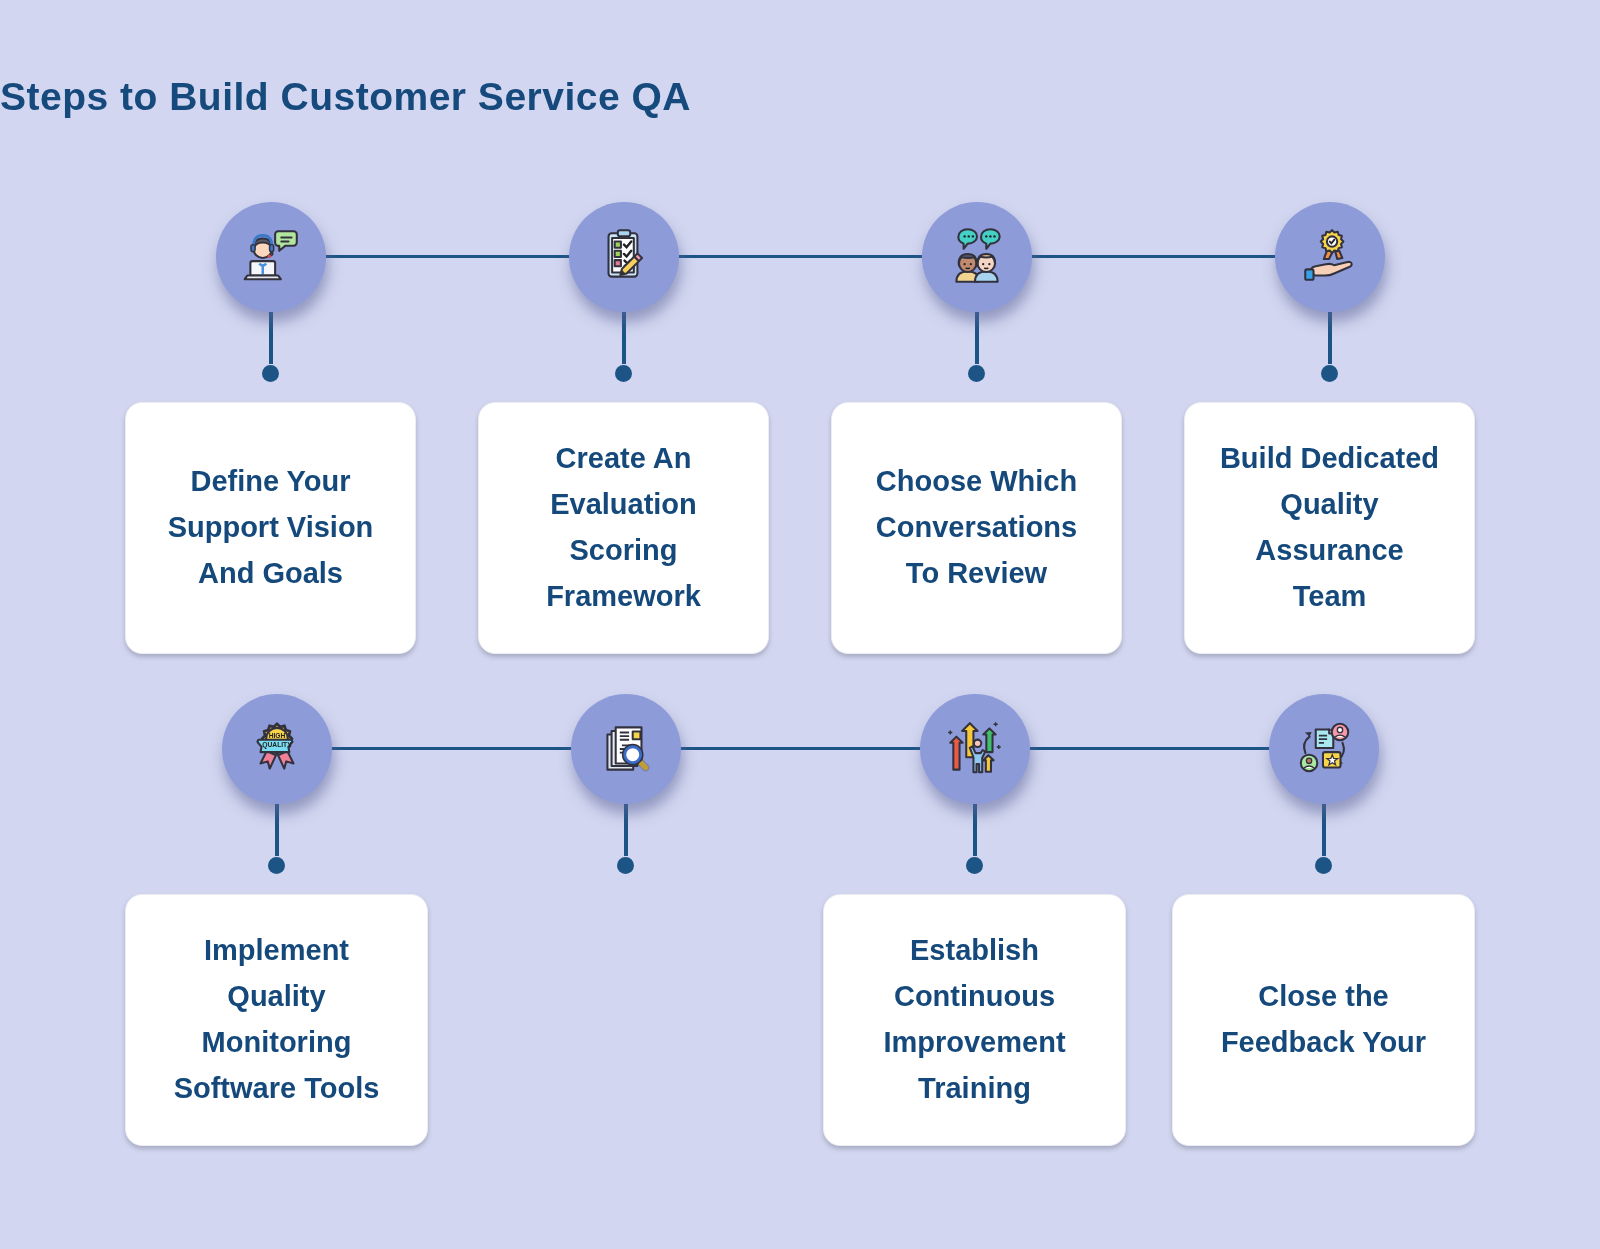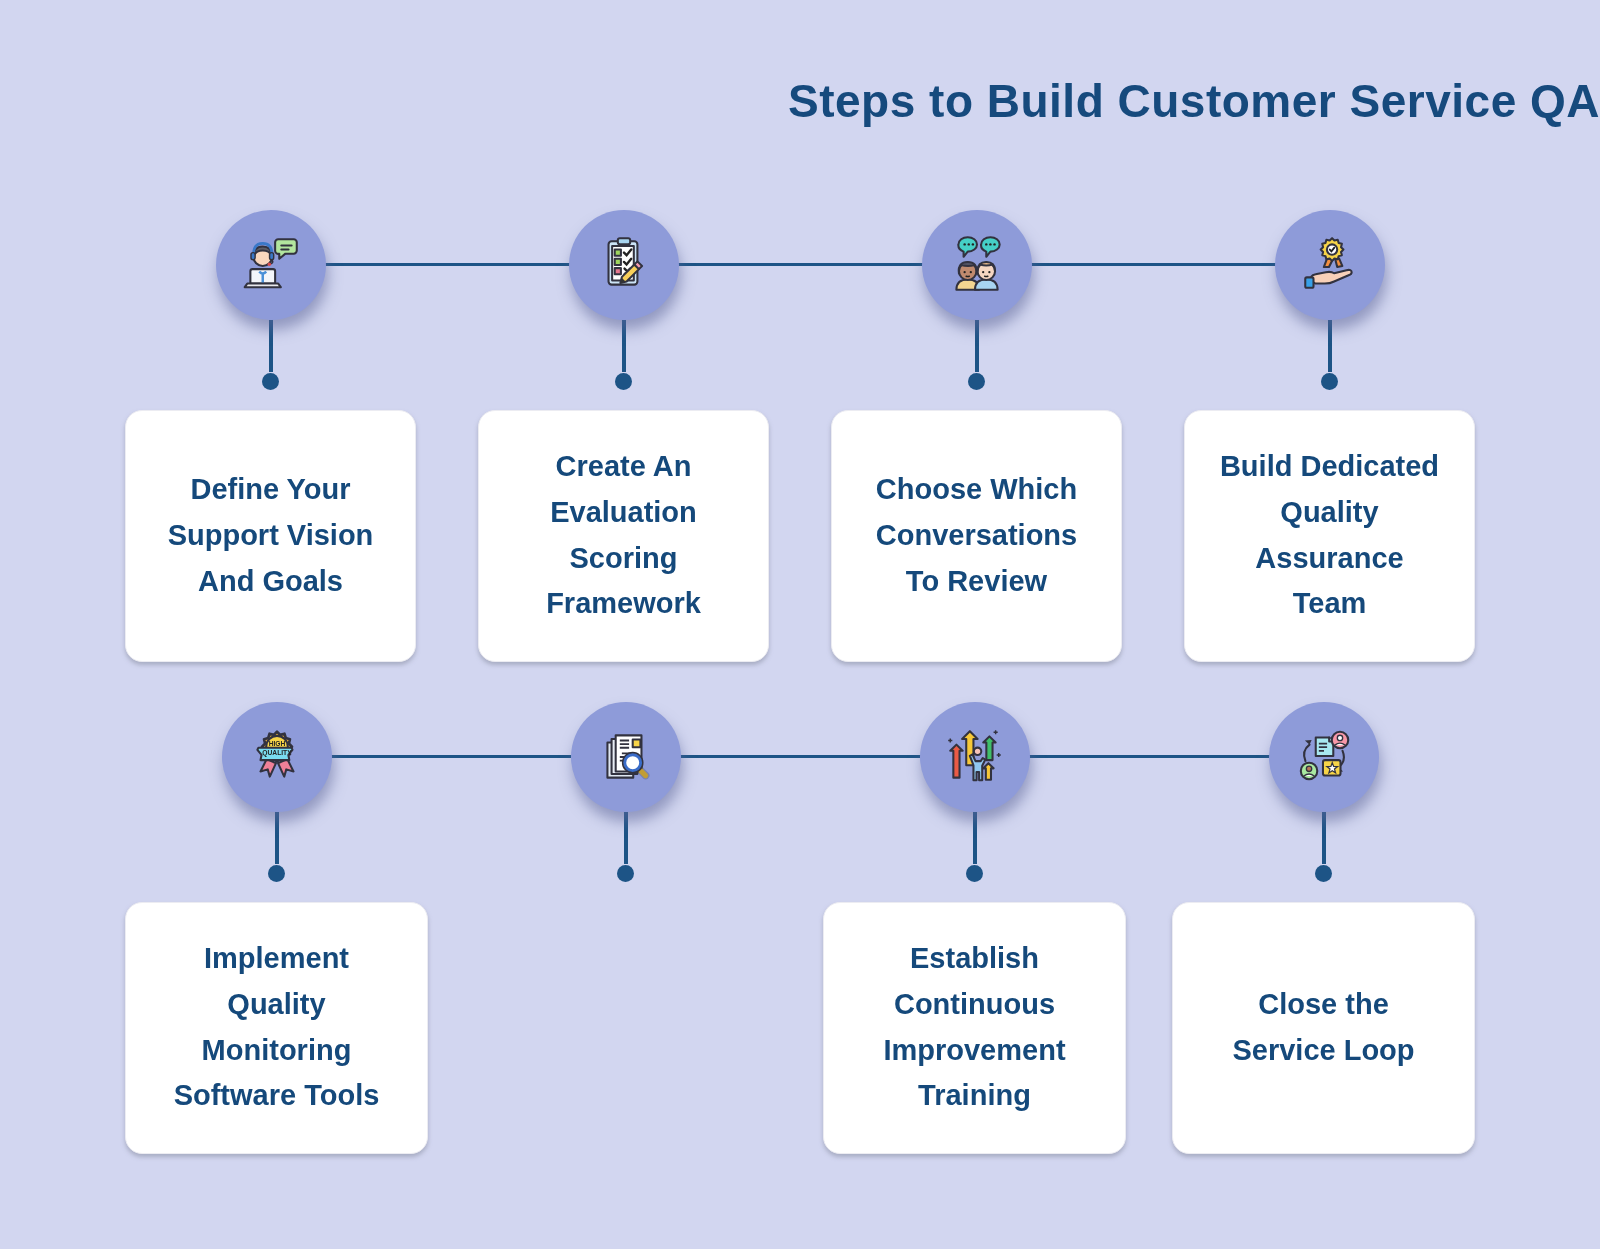--- a/index.html
+++ b/index.html
@@ -5,22 +5,22 @@
   * { margin:0; padding:0; box-sizing:border-box; }
   html,body { width:1600px; height:1249px; }
   body {
     background:#d2d6f0;
     font-family:"Liberation Sans", sans-serif;
     overflow:hidden;
   }
   .canvas { width:1600px; height:1249px; position:relative; }
   .title {
     padding-top:76px;
-    text-align:right;
-    font-size:46px;
+    text-align:left;
+    font-size:39px;
     font-weight:bold;
     letter-spacing:0.5px;
     color:#164a7d;
     line-height:1.1;
   }
   .row {
     width:1380px;
     margin:0 auto;
     position:relative;
     display:grid;
@@ -291,18 +291,18 @@
           <rect class="ico" x="31" y="35" width="17" height="15" rx="2" fill="#f7d448" stroke-width="1.8"></rect>
           <polygon points="40,37.5 41.35,41.14 45.23,41.3 42.19,43.71 43.23,47.45 40,45.3 36.77,47.45 37.81,43.71 34.77,41.3 38.65,41.14" fill="#ffffff" stroke="#32323f" stroke-width="1.2"></polygon>
         </svg>
       </div>
       <div class="stem">
         <div class="stem-line"></div>
         <div class="stem-dot"></div>
       </div>
       <div class="card">
         <p>Close the
-Service Loop</p>
+Feedback Your</p>
       </div>
     </div>
 
   </section>
 </div>
 
 </body></html>

